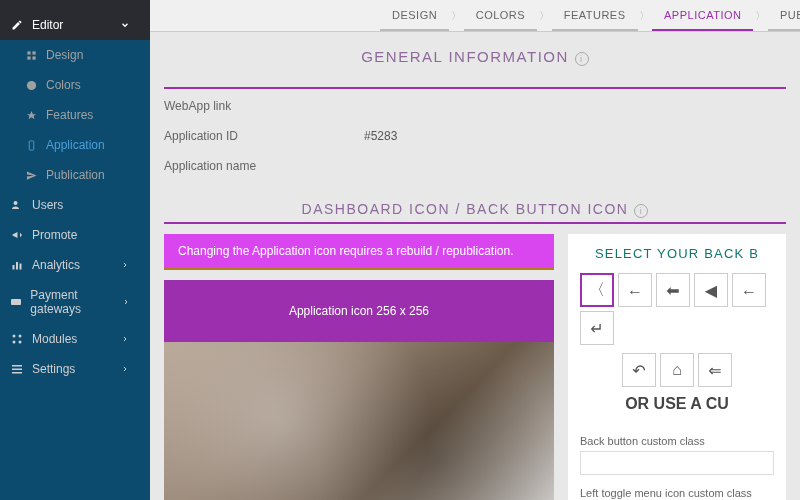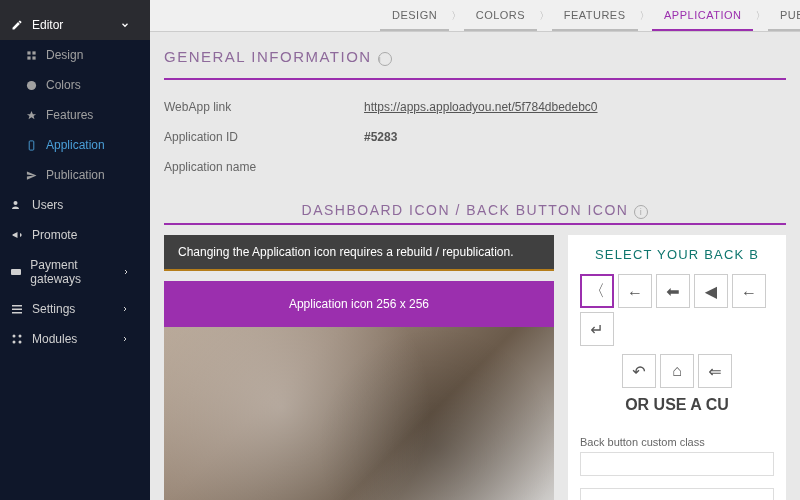--- a/index.html
+++ b/index.html
@@ -1,44 +1,44 @@
 <!DOCTYPE html>
 <html><head>
 <meta charset="utf-8">
 <style>
 * { margin: 0; padding: 0; box-sizing: border-box; font-family: -apple-system, BlinkMacSystemFont, "Segoe UI", sans-serif; }
 body { background: #e8e8e8; overflow: hidden; width: 800px; height: 500px; display: flex; }
-.sidebar { width: 150px; background: #0f172a; color: #e8e8e8; height: 100%; flex-shrink: 0; font-size: 12px; }
+.sidebar { width: 150px; background: #0c4a6e; color: #e8e8e8; height: 100%; flex-shrink: 0; font-size: 12px; }
 .sidebar-top { height: 10px; background: #2a2b30; }
 .sidebar-item { display: flex; align-items: center; padding: 8px 10px; cursor: pointer; color: #d0d0d0; }
 .sidebar-item.sub { padding-left: 24px; color: #a0a0a0; }
 .sidebar-item.sub.active { color: #4a9fd8; }
 .sidebar-item.header { background: #2a2b30; color: #fff; justify-content: space-between; }
 .sidebar-item .icon { width: 14px; height: 14px; margin-right: 8px; display: inline-flex; align-items: center; justify-content: center; }
 .sidebar-item .chev { margin-left: auto; }
 .main { flex: 1; height: 100%; overflow: hidden; background: #e8e8e8; position: relative; }
 .tabs { display: flex; background: #f0f0f0; border-bottom: 1px solid #ccc; height: 32px; align-items: stretch; padding-left: 230px; font-size: 11px; letter-spacing: 0.5px; color: #666; }
 .tab { padding: 0 12px; display: flex; align-items: center; border-bottom: 2px solid #bbb; cursor: pointer; }
 .tab.active { color: #9b2fae; border-bottom: 2px solid #9b2fae; }
 .tab-sep { display: flex; align-items: center; color: #aaa; padding: 0 2px; font-size: 10px; }
 .section { margin: 16px 14px 0 14px; }
-.section-title { text-align: left; font-size: 15px; font-weight: 300; letter-spacing: 1.5px; color: #8e6a9b; border-bottom: 2px solid #9b2fae; padding-bottom: 12px; margin-bottom: 12px; }
+.section-title { text-align: center; font-size: 15px; font-weight: 300; letter-spacing: 1.5px; color: #8e6a9b; border-bottom: 2px solid #9b2fae; padding-bottom: 21px; margin-bottom: 2px; }
 .section-title .info { display: inline-block; width: 14px; height: 14px; border: 1px solid #aaa; border-radius: 50%; font-size: 9px; line-height: 13px; margin-left: 6px; color: #aaa; }
 .info-row { display: flex; align-items: center; padding: 8px 0; font-size: 12px; color: #666; }
 .info-row .label { width: 200px; flex-shrink: 0; }
 .info-row .value { color: #555; }
 .info-row .value a { color: #555; text-decoration: underline; }
-.info-row .value.bold { font-weight: bold; text-align: right; }
+.info-row .value.bold { font-weight: normal; text-align: right; }
 .info-row input { background: #fff; border: 1px solid #ddd; padding: 6px 10px; font-size: 12px; width: 360px; color: #555; }
 .section-title2 { margin: 20px 14px 10px 14px; text-align: center; font-size: 14px; font-weight: 300; letter-spacing: 1.5px; color: #8e6a9b; border-bottom: 2px solid #9b2fae; padding-bottom: 4px; }
 .section-title2 .info { display: inline-block; width: 14px; height: 14px; border: 1px solid #aaa; border-radius: 50%; font-size: 9px; line-height: 13px; margin-left: 6px; color: #aaa; }
 .icon-area { display: flex; margin: 0 14px; gap: 14px; }
 .left-col { width: 390px; }
-.warning { background: #404040; color: #fff; padding: 10px 14px; font-size: 12px; border-bottom: 2px solid #b57d1a; }
-.icon-header { background: #9b2fae; color: #fff; text-align: center; padding: 16px; font-size: 12px; margin-top: 10px; }
+.warning { background: #d946ef; color: #fff; padding: 10px 14px; font-size: 12px; border-bottom: 2px solid #b57d1a; }
+.icon-header { background: #9b2fae; color: #fff; text-align: center; padding: 24px; font-size: 12px; margin-top: 10px; }
 .icon-preview { width: 100%; height: 200px; background: linear-gradient(135deg, #b8a898 0%, #9a8878 30%, #6a5a4a 60%, #ddd 100%); position: relative; overflow: hidden; }
 .icon-preview::before { content: ""; position: absolute; inset: 0; background: radial-gradient(circle at 30% 40%, rgba(255,255,255,0.3), transparent 50%), radial-gradient(circle at 70% 60%, rgba(0,0,0,0.2), transparent 40%); }
 .right-col { flex: 1; background: #fff; padding: 12px; }
 .right-title { text-align: center; font-size: 13px; letter-spacing: 1.2px; color: #0f766e; margin-bottom: 12px; font-weight: 400; }
 .back-grid { display: flex; gap: 4px; flex-wrap: wrap; margin-bottom: 8px; }
 .back-btn { width: 34px; height: 34px; border: 1px solid #ccc; background: #fff; display: flex; align-items: center; justify-content: center; cursor: pointer; font-size: 16px; color: #555; }
 .back-btn.sel { border: 2px solid #9b2fae; }
 .back-row2 { display: flex; gap: 4px; justify-content: center; margin-bottom: 8px; }
 .or-text { text-align: center; font-size: 16px; font-weight: bold; color: #444; margin: 6px 0 22px; }
 .field-label { font-size: 11px; color: #666; margin-bottom: 4px; }
@@ -121,39 +121,39 @@
     <span class="icon">
         <svg width="12" height="12" viewBox="0 0 24 24" fill="currentColor">
           <path d="M3 11v2l10 5V6L3 11zM18 8v8l3-2V10z"></path>
         </svg>
       </span>
     <span>Promote</span>
   </div>
   <div class="sidebar-item">
     <span class="icon">
         <svg width="12" height="12" viewBox="0 0 24 24" fill="currentColor">
+          <rect x="3" y="12" width="4" height="9"></rect>
+          <rect x="10" y="6" width="4" height="15"></rect>
+          <rect x="17" y="9" width="4" height="12"></rect>
+        </svg>
+      </span>
+    <span>Analytics</span>
+    <span class="icon chev">
+        <svg width="8" height="8" viewBox="0 0 24 24" fill="none" stroke="currentColor" stroke-width="3">
+          <path d="M9 6l6 6-6 6"></path>
+        </svg>
+      </span>
+  </div>
+  <div class="sidebar-item">
+    <span class="icon">
+        <svg width="12" height="12" viewBox="0 0 24 24" fill="currentColor">
           <rect x="2" y="6" width="20" height="12" rx="2"></rect>
         </svg>
       </span>
     <span>Payment gateways</span>
-    <span class="icon chev">
-        <svg width="8" height="8" viewBox="0 0 24 24" fill="none" stroke="currentColor" stroke-width="3">
-          <path d="M9 6l6 6-6 6"></path>
-        </svg>
-      </span>
-  </div>
-  <div class="sidebar-item">
-    <span class="icon">
-        <svg width="12" height="12" viewBox="0 0 24 24" fill="currentColor">
-          <rect x="2" y="4" width="20" height="3"></rect>
-          <rect x="2" y="11" width="20" height="3"></rect>
-          <rect x="2" y="18" width="20" height="3"></rect>
-        </svg>
-      </span>
-    <span>Settings</span>
     <span class="icon chev">
         <svg width="8" height="8" viewBox="0 0 24 24" fill="none" stroke="currentColor" stroke-width="3">
           <path d="M9 6l6 6-6 6"></path>
         </svg>
       </span>
   </div>
   <div class="sidebar-item">
     <span class="icon">
         <svg width="12" height="12" viewBox="0 0 24 24" fill="currentColor">
           <circle cx="6" cy="6" r="3"></circle>
@@ -162,20 +162,35 @@
           <circle cx="18" cy="18" r="3"></circle>
         </svg>
       </span>
     <span>Modules</span>
     <span class="icon chev">
         <svg width="8" height="8" viewBox="0 0 24 24" fill="none" stroke="currentColor" stroke-width="3">
           <path d="M9 6l6 6-6 6"></path>
         </svg>
       </span>
   </div>
+  <div class="sidebar-item">
+    <span class="icon">
+        <svg width="12" height="12" viewBox="0 0 24 24" fill="currentColor">
+          <rect x="2" y="4" width="20" height="3"></rect>
+          <rect x="2" y="11" width="20" height="3"></rect>
+          <rect x="2" y="18" width="20" height="3"></rect>
+        </svg>
+      </span>
+    <span>Settings</span>
+    <span class="icon chev">
+        <svg width="8" height="8" viewBox="0 0 24 24" fill="none" stroke="currentColor" stroke-width="3">
+          <path d="M9 6l6 6-6 6"></path>
+        </svg>
+      </span>
+  </div>
 </div>
 
 <div class="main">
   <div class="tabs">
     <div class="tab">
         <span>DESIGN</span>
       </div>
     <div class="tab-sep">〉</div>
     <div class="tab">
         <span>COLORS</span>
@@ -193,21 +208,20 @@
         <span>PUBLICATION</span>
       </div>
   </div>
 
   <div class="section">
     <div class="section-title">
       <span>GENERAL INFORMATION</span><span class="info">i</span>
     </div>
     <div class="info-row">
       <div class="label">WebApp link</div>
-      <div class="value"><a href="#">https://apps.apploadyou.net/5f784dbedebc0</a></div>
     </div>
     <div class="info-row">
       <div class="label">Application ID</div>
       <div class="value bold">#5283</div>
     </div>
     <div class="info-row">
       <div class="label">Application name</div>
     </div>
   </div>
 
@@ -232,16 +246,17 @@
         <div class="back-btn">↵</div>
       </div>
       <div class="back-row2">
         <div class="back-btn">↶</div>
         <div class="back-btn">⌂</div>
         <div class="back-btn">⇐</div>
       </div>
       <div class="or-text">OR USE A CU</div>
       <div class="field-label">Back button custom class</div>
       <input class="field-input" type="text" value="" style="">
+      <div class="field-label">Left toggle menu icon custom class</div>
       <input class="field-input" type="text" value="" style="">
     </div>
   </div>
 </div>
 
 </body></html>

